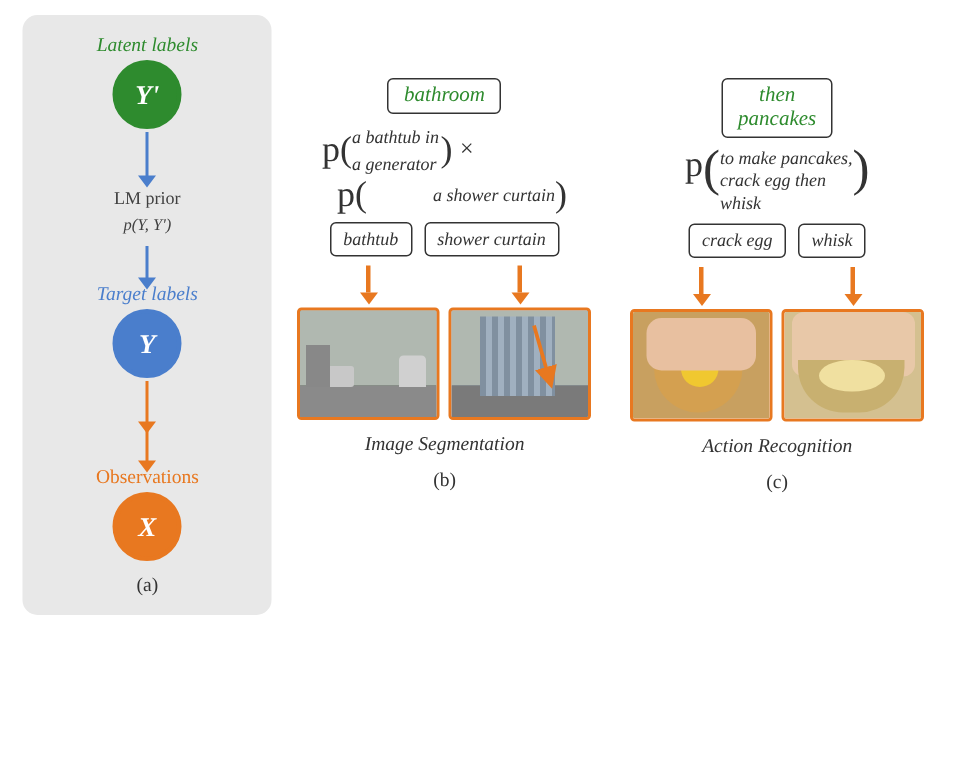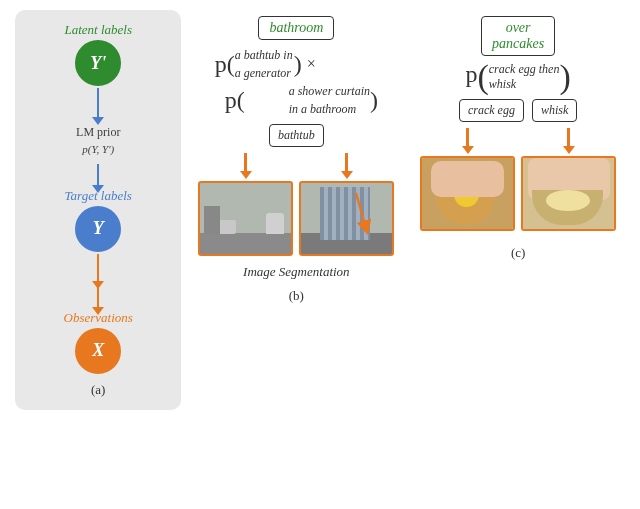--- a/index.html
+++ b/index.html
@@ -135,21 +135,20 @@
     .obs-gen-text {
       color: #e87820;
       font-size: 12px;
       text-align: center;
       margin: 4px 0;
       line-height: 1.4;
     }
 
     .obs-text {
       color: #e87820;
-      font-style: italic;
       font-size: 13px;
       text-align: right;
       margin-bottom: 2px;
     }
 
     .panel-label {
       text-align: center;
       font-size: 13px;
       margin-top: 8px;
       color: #333;
@@ -169,20 +168,21 @@
     .top-label-box {
       border: 1.5px solid #333;
       border-radius: 4px;
       padding: 3px 10px;
       font-size: 14px;
       font-style: italic;
       color: #2e8b2e;
       text-align: center;
       margin-bottom: 6px;
       font-weight: normal;
+      margin-top: 36px;
     }
 
     .sub-labels-row {
       display: flex;
       flex-direction: row;
       gap: 8px;
       margin-bottom: 6px;
       justify-content: center;
     }
 
@@ -325,28 +325,28 @@
             <span>a generator</span>
           </span>
           <span style="font-size:24px; line-height:1; font-style:normal;">)</span>
           <span style="font-size:16px; margin:0 4px;">×</span>
         </div>
         <div style="display:flex; align-items:center; font-style:italic; font-size:12px; color:#333; line-height:1.5; margin-left:10px;">
           <span style="font-size:24px; line-height:1; font-style:normal;">p</span>
           <span style="font-size:24px; line-height:1; font-style:normal;">(</span>
           <span style="display:inline-flex; flex-direction:column; font-size:12px; margin-left:44px;">
             <span>a shower curtain</span>
-            <span>in a bathroom</span>
           </span>
           <span style="font-size:24px; line-height:1; font-style:normal;">)</span>
         </div>
       </div>
 
       <div class="sub-labels-row">
         <div class="sub-label-box">bathtub</div>
+        <div class="sub-label-box">shower curtain</div>
       </div>
 
       <div class="arrows-to-images">
         <div class="single-down-arrow">
           <div class="arrow-shaft"></div>
           <div class="arrow-head"></div>
         </div>
         <div class="single-down-arrow">
           <div class="arrow-shaft"></div>
           <div class="arrow-head"></div>
@@ -382,28 +382,29 @@
       </div>
 
       <div class="image-segment-label">
         <span>Image</span>&nbsp;<span>Segmentation</span>
       </div>
       <div class="panel-label">(b)</div>
     </div>
 
     <div class="panel-bc">
       <div class="top-label-box" style="color:#2e8b2e;">
-        <span>over</span><br>
+        <span>then</span><br>
         <span>pancakes</span>
       </div>
 
       <div style="display:flex; align-items:flex-start; font-style:italic; font-size:12px; color:#333; margin-bottom:6px; padding:0 4px;">
         <span style="font-size:24px; line-height:1; font-style:normal;">p</span>
         <span style="font-size:34px; line-height:0.9; font-style:normal; font-weight:300;">(</span>
         <span style="display:inline-flex; flex-direction:column; font-size:12px; font-style:italic;">
+          <span>to make pancakes,</span>
           <span>crack egg then</span>
           <span>whisk</span>
         </span>
         <span style="font-size:34px; line-height:0.9; font-style:normal; font-weight:300;">)</span>
       </div>
 
       <div class="sub-labels-row">
         <div class="sub-label-box">crack egg</div>
         <div class="sub-label-box">whisk</div>
       </div>
@@ -429,18 +430,21 @@
         </div>
         <div class="fake-image">
           <div class="img-whisk">
             <div class="hand2"></div>
             <div class="bowl2"></div>
             <div class="mix"></div>
           </div>
         </div>
       </div>
 
+      <div class="image-segment-label">
+        <span>Action</span>&nbsp;<span>Recognition</span>
+      </div>
       <div class="panel-label">(c)</div>
     </div>
 
   </div>
 
 </div>
 
 </body></html>

